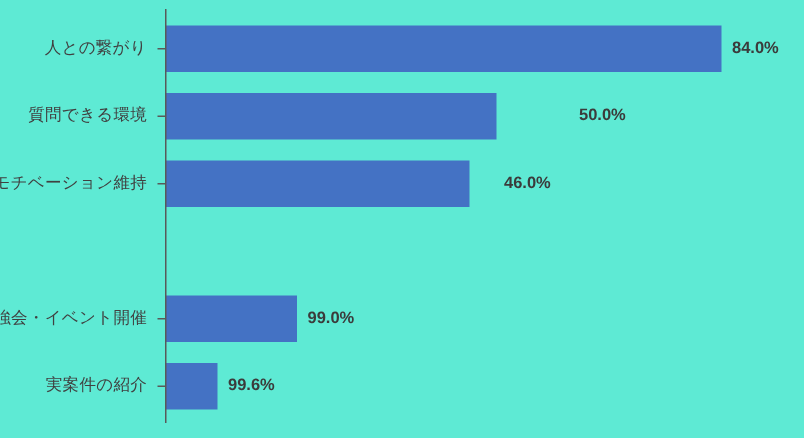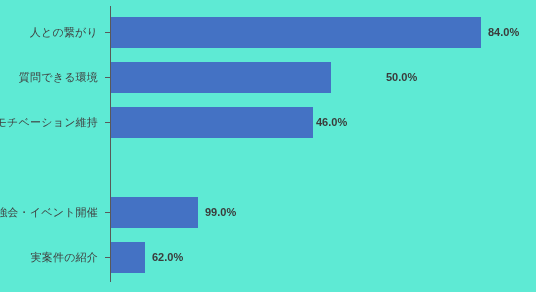--- a/index.html
+++ b/index.html
@@ -100,29 +100,29 @@
       <div class="bar-row" style="top: 62px;">
         <div class="cat-label">質問できる環境</div>
         <div class="tick"></div>
         <div class="bar" title="質問できる環境 50.0%" style="width: 221px; background: rgb(68, 114, 196);"></div>
         <div class="bar-value" style="left: 338px; color: rgb(59, 59, 59); margin-left: 48px;">50.0%</div>
       </div>
       <div class="bar-row" style="top: 107px;">
         <div class="cat-label">モチベーション維持</div>
         <div class="tick"></div>
         <div class="bar" title="モチベーション維持 46.0%" style="width: 203px; background: rgb(68, 114, 196);"></div>
-        <div class="bar-value" style="left: 316px; color: rgb(59, 59, 59); text-align: right;">46.0%</div>
+        <div class="bar-value" style="left: 336px; color: rgb(59, 59, 59); text-align: right;">46.0%</div>
       </div>
       <div class="bar-row" style="top: 197px;">
         <div class="cat-label">勉強会・イベント開催</div>
         <div class="tick"></div>
         <div class="bar" title="勉強会・イベント開催 20.0%" style="width: 88px; background: rgb(68, 114, 196);"></div>
         <div class="bar-value" style="left: 205px; color: rgb(59, 59, 59);">99.0%</div>
       </div>
       <div class="bar-row" style="top: 242px;">
         <div class="cat-label">実案件の紹介</div>
         <div class="tick"></div>
         <div class="bar" title="実案件の紹介 8.0%" style="width: 35px; background: rgb(68, 114, 196);"></div>
-        <div class="bar-value" style="left: 152px; color: rgb(59, 59, 59);">62.0%</div>
+        <div class="bar-value" style="left: 152px; color: rgb(59, 59, 59);">99.6%</div>
       </div>
     </div>
   <div class="axis-line"></div>
 </div>
 
 </body></html>

